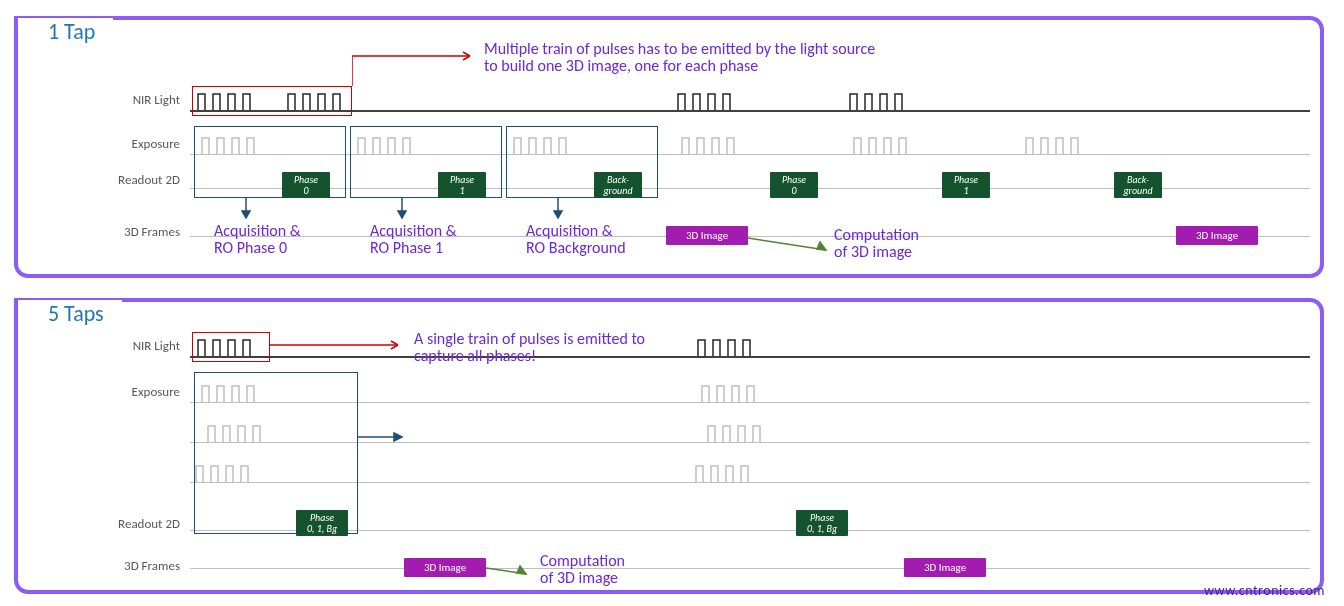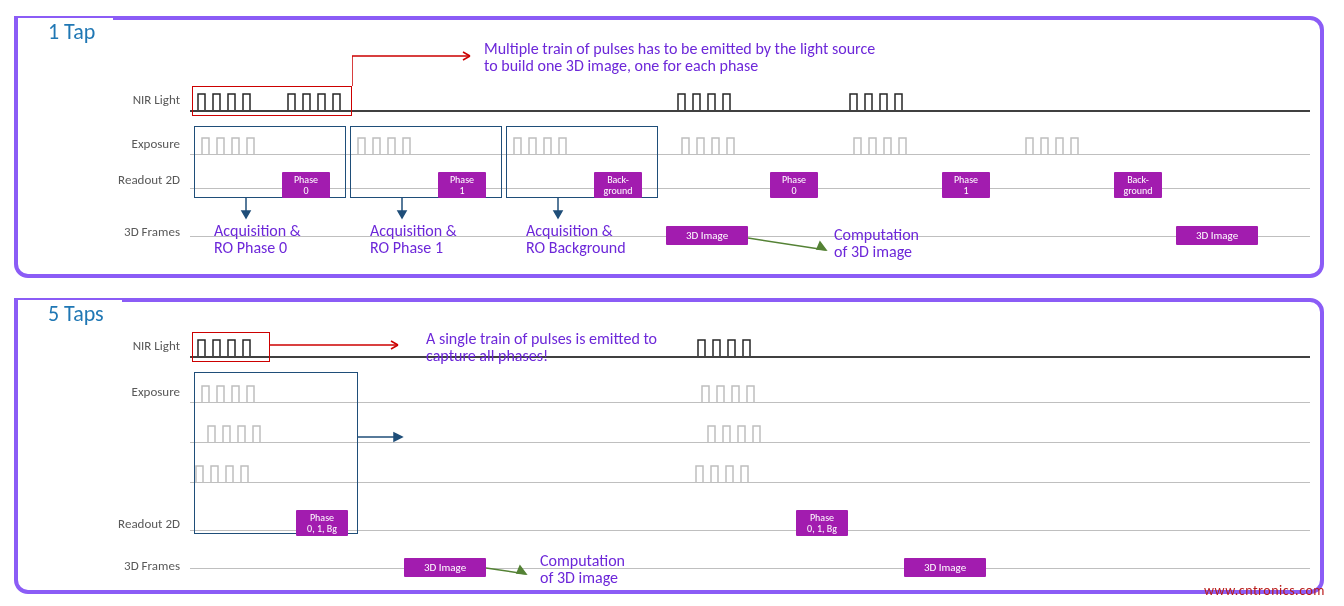--- a/index.html
+++ b/index.html
@@ -49,31 +49,31 @@
   }
   .tag {
     position: absolute;
     color: #fff;
     font-size: 10px;
     line-height: 11px;
     text-align: center;
     padding: 2px 4px;
     border-radius: 1px;
   }
-  .tag-blue { background: #a21caf; }
+  .tag-blue { background: #14532d; font-style: italic; }
   .tag-green { background: #a21caf; }
   .ann {
     position: absolute;
     color: #6d28d9;
     font-size: 16px;
     line-height: 17px;
   }
   .watermark {
     position: absolute;
-    color: #b91c1c;
+    color: #4c1d95;
     font-size: 14px;
     letter-spacing: 0.5px;
   }
 </style>
 </head>
 <body>
 
 <div class="panel" style="left:14px; top:16px; width:1310px; height:262px;">
   <div class="panel-title">1 Tap</div>
 
@@ -206,21 +206,21 @@
     </g>
   </svg>
 
   <div class="box-red" style="left:174px; top:30px; width:78px; height:30px;"></div>
   <svg style="position:absolute; left:252px; top:36px; width:138px; height:14px;">
     <g stroke="#cc0000" stroke-width="1.5" fill="none">
       <line x1="0" y1="7" x2="128" y2="7"></line>
         <path d="M128 7 l-7 -4 m7 4 l-7 4"></path>
     </g>
   </svg>
-  <div class="ann" style="left:396px; top:28px; width:260px;margin-left:12px;">A single train of pulses is emitted to capture all phases!</div>
+  <div class="ann" style="left:396px; top:28px; width:260px;">A single train of pulses is emitted to capture all phases!</div>
 
   <div class="box-blue" style="left:176px; top:70px; width:164px; height:162px;"></div>
   <svg style="position:absolute; left:340px; top:128px; width:54px; height:14px;">
     <g stroke="#1f4e79" stroke-width="1.5" fill="#1f4e79">
       <line x1="0" y1="7" x2="44" y2="7"></line>
         <path d="M44 7 l-8 -4 v8 z"></path>
     </g>
   </svg>
 
   <div class="tag tag-blue" style="left:278px; top:208px; width:52px; white-space:pre-line;">Phase

